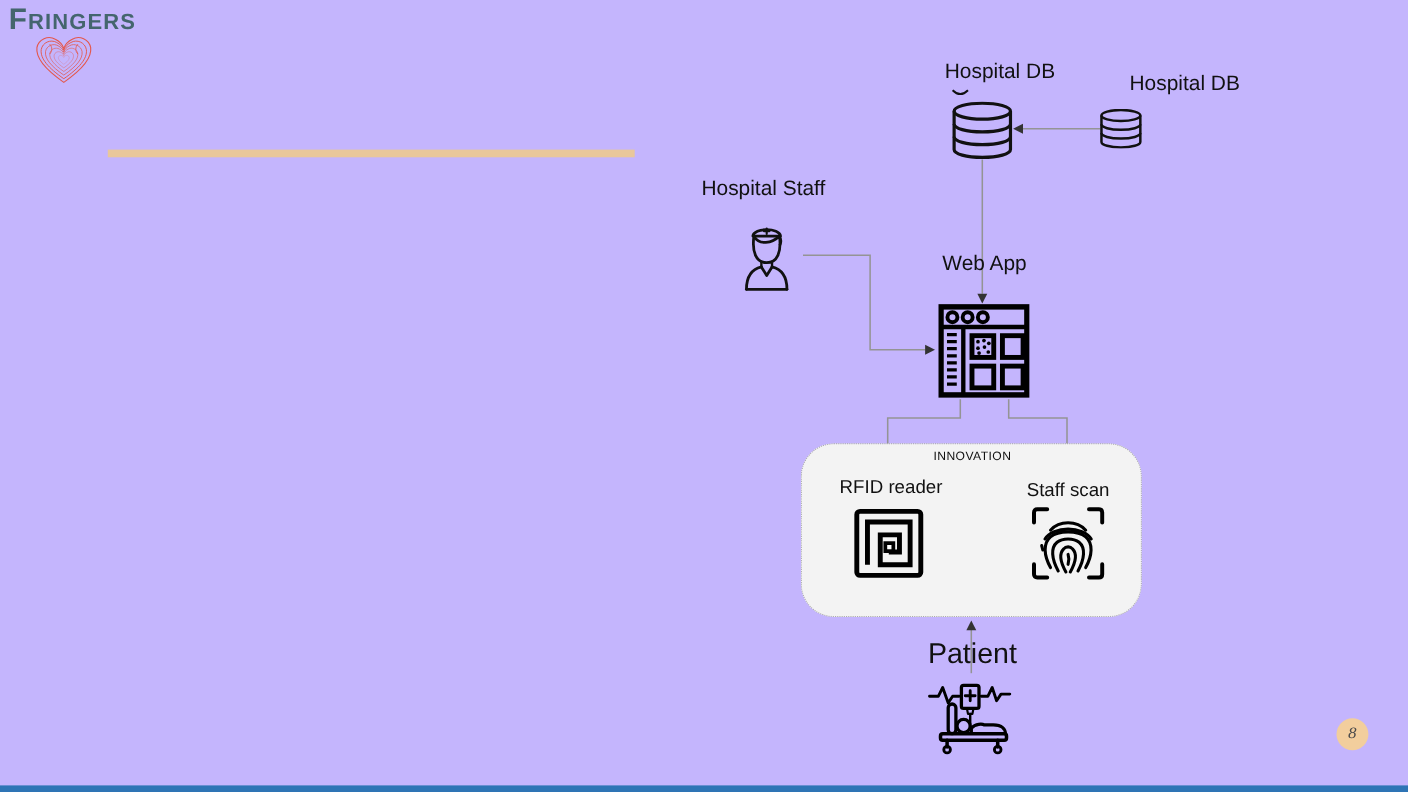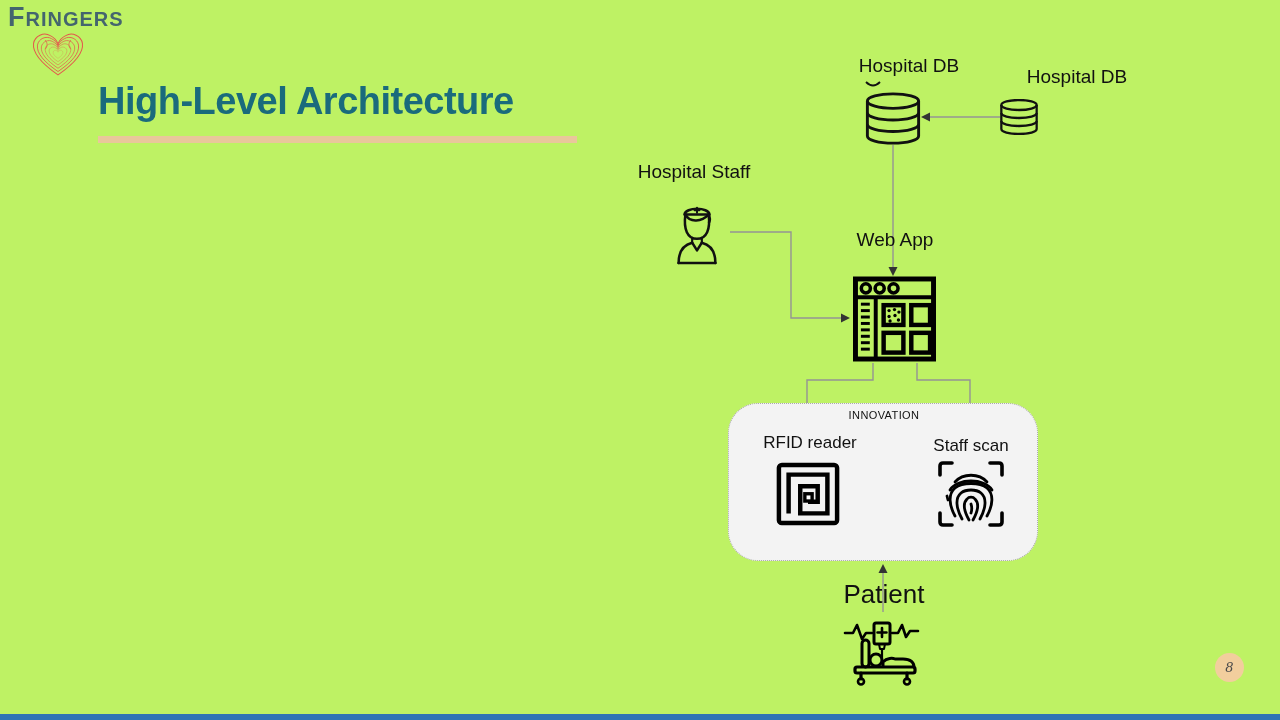--- a/index.html
+++ b/index.html
@@ -1,17 +1,17 @@
 <!DOCTYPE html>
 <html><head>
 <meta charset="utf-8">
 <style>
   html,body{margin:0;padding:0;background:#ffffff;}
   .slide{
-    position:relative;width:1280px;height:720px;background:#bef264;
+    position:relative;width:1280px;height:720px;background:#c4b5fd;
     font-family:"Liberation Sans",sans-serif;overflow:hidden;
   }
   
   .logo{position:absolute;left:8px;top:4px;}
   .logo-text{color:#44656E;font-weight:800;letter-spacing:1px;line-height:1;}
   .logo-text .initial{font-size:27px;}
   .logo-text .rest{font-size:20px;text-transform:uppercase;}
   .logo-heart{position:absolute;left:10px;top:26px;width:96px;height:54px;}
   
   .title{
@@ -71,21 +71,20 @@
       <g transform="translate(50,44) scale(0.36) translate(-50,-44)">
           <path d="M50,76 C24,58 10,42 12,27 C14,15 28,9 38,15 C44,18 48,22 50,28 C52,22 56,18 62,15 C72,9 86,15 88,27 C90,42 76,58 50,76 Z"></path>
         </g>
       <g transform="translate(50,44) scale(0.2) translate(-50,-44)">
           <path d="M50,76 C24,58 10,42 12,27 C14,15 28,9 38,15 C44,18 48,22 50,28 C52,22 56,18 62,15 C72,9 86,15 88,27 C90,42 76,58 50,76 Z"></path>
         </g>
       <path d="M30,22 C34,26 34,32 30,36 M70,22 C66,26 66,32 70,36" stroke-width="1.2"></path>
     </g>
   </svg>
 
-  <div class="title">High-Level Architecture</div>
   <div class="title-underline"></div>
 
   <svg class="edges" viewBox="0 0 1280 720">
     <g fill="none" stroke="#949494" stroke-width="1.4">
       <path d="M1000,117 H929"></path>
       <path d="M893,145 V267"></path>
       <path d="M730,232 H791 V318 H842"></path>
       <path d="M873,363 V380 H807 V458"></path>
       <path d="M917,363 V380 H970 V455"></path>
       <path d="M883,612 V572"></path>

